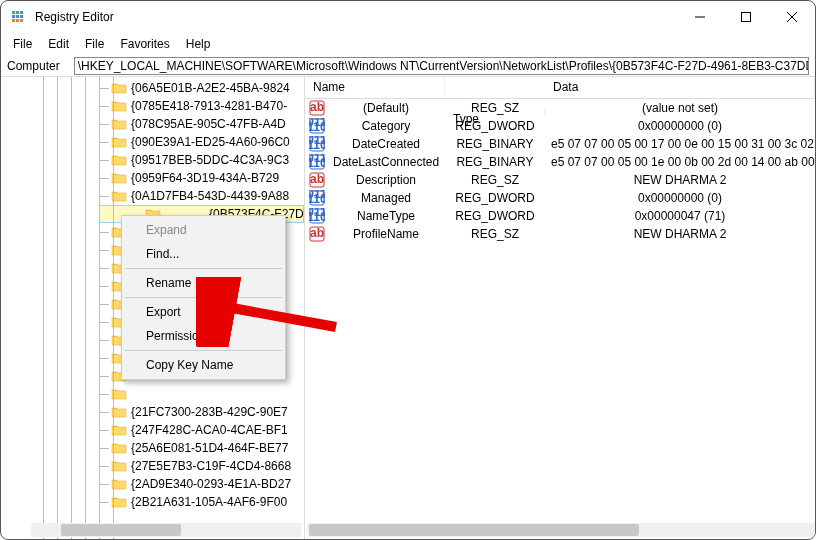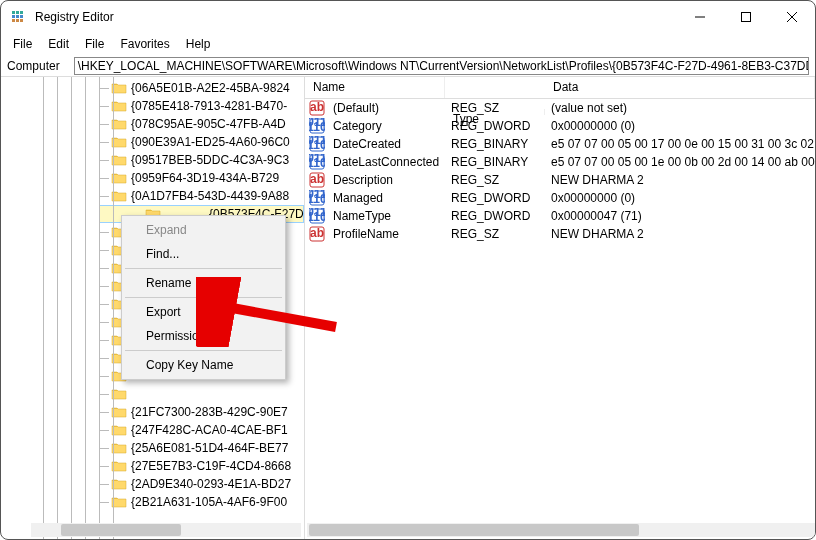--- a/index.html
+++ b/index.html
@@ -26,21 +26,21 @@
   .vlines { position: absolute; top: 0; bottom: 0; left: 0; pointer-events: none; }
   .vline { position: absolute; top: 0; bottom: 0; width: 1px; background: #bbb; }
   .list-pane { flex: 1; overflow: hidden; position: relative; }
   .list-header { display: flex; height: 22px; border-bottom: 1px solid #ddd; }
   .col-h { padding: 3px 8px; border-right: 1px solid #eee; font-size: 12px; }
   .col-name { width: 140px; }
   .col-type { width: 100px; margin-top: 32px; }
   .col-data { flex: 1; }
   .list-body { }
   .list-row { display: flex; height: 18px; align-items: center; }
-  .cell { padding: 0 6px; font-size: 12px; white-space: nowrap; overflow: hidden; }
+  .cell { padding: 0 6px; font-size: 12px; white-space: nowrap; overflow: hidden; text-align: center; }
   .row-icon { width: 16px; height: 16px; margin-left: 4px; margin-right: 2px; flex-shrink: 0; }
   .context-menu { position: absolute; left: 120px; top: 214px; width: 165px; background: #f2f2f2; border: 1px solid #ccc; box-shadow: 3px 3px 6px rgba(0,0,0,0.3); z-index: 10; padding: 2px; }
   .ctx-item { padding: 5px 22px; font-size: 12px; }
   .ctx-item.disabled { color: #888; }
   .ctx-sep { height: 1px; background: #ccc; margin: 2px 1px; }
   .ctx-submenu-arrow { float: right; font-size: 10px; }
   .scrollbar-h { position: absolute; left: 2px; height: 14px; background: #f0f0f0; }
   .sb-thumb { position: absolute; top: 1px; height: 12px; background: #c8c8c8; border-radius: 2px; }
   .arrow-annot { position: absolute; left: 195px; top: 276px; z-index: 20; pointer-events: none; }
 </style>

